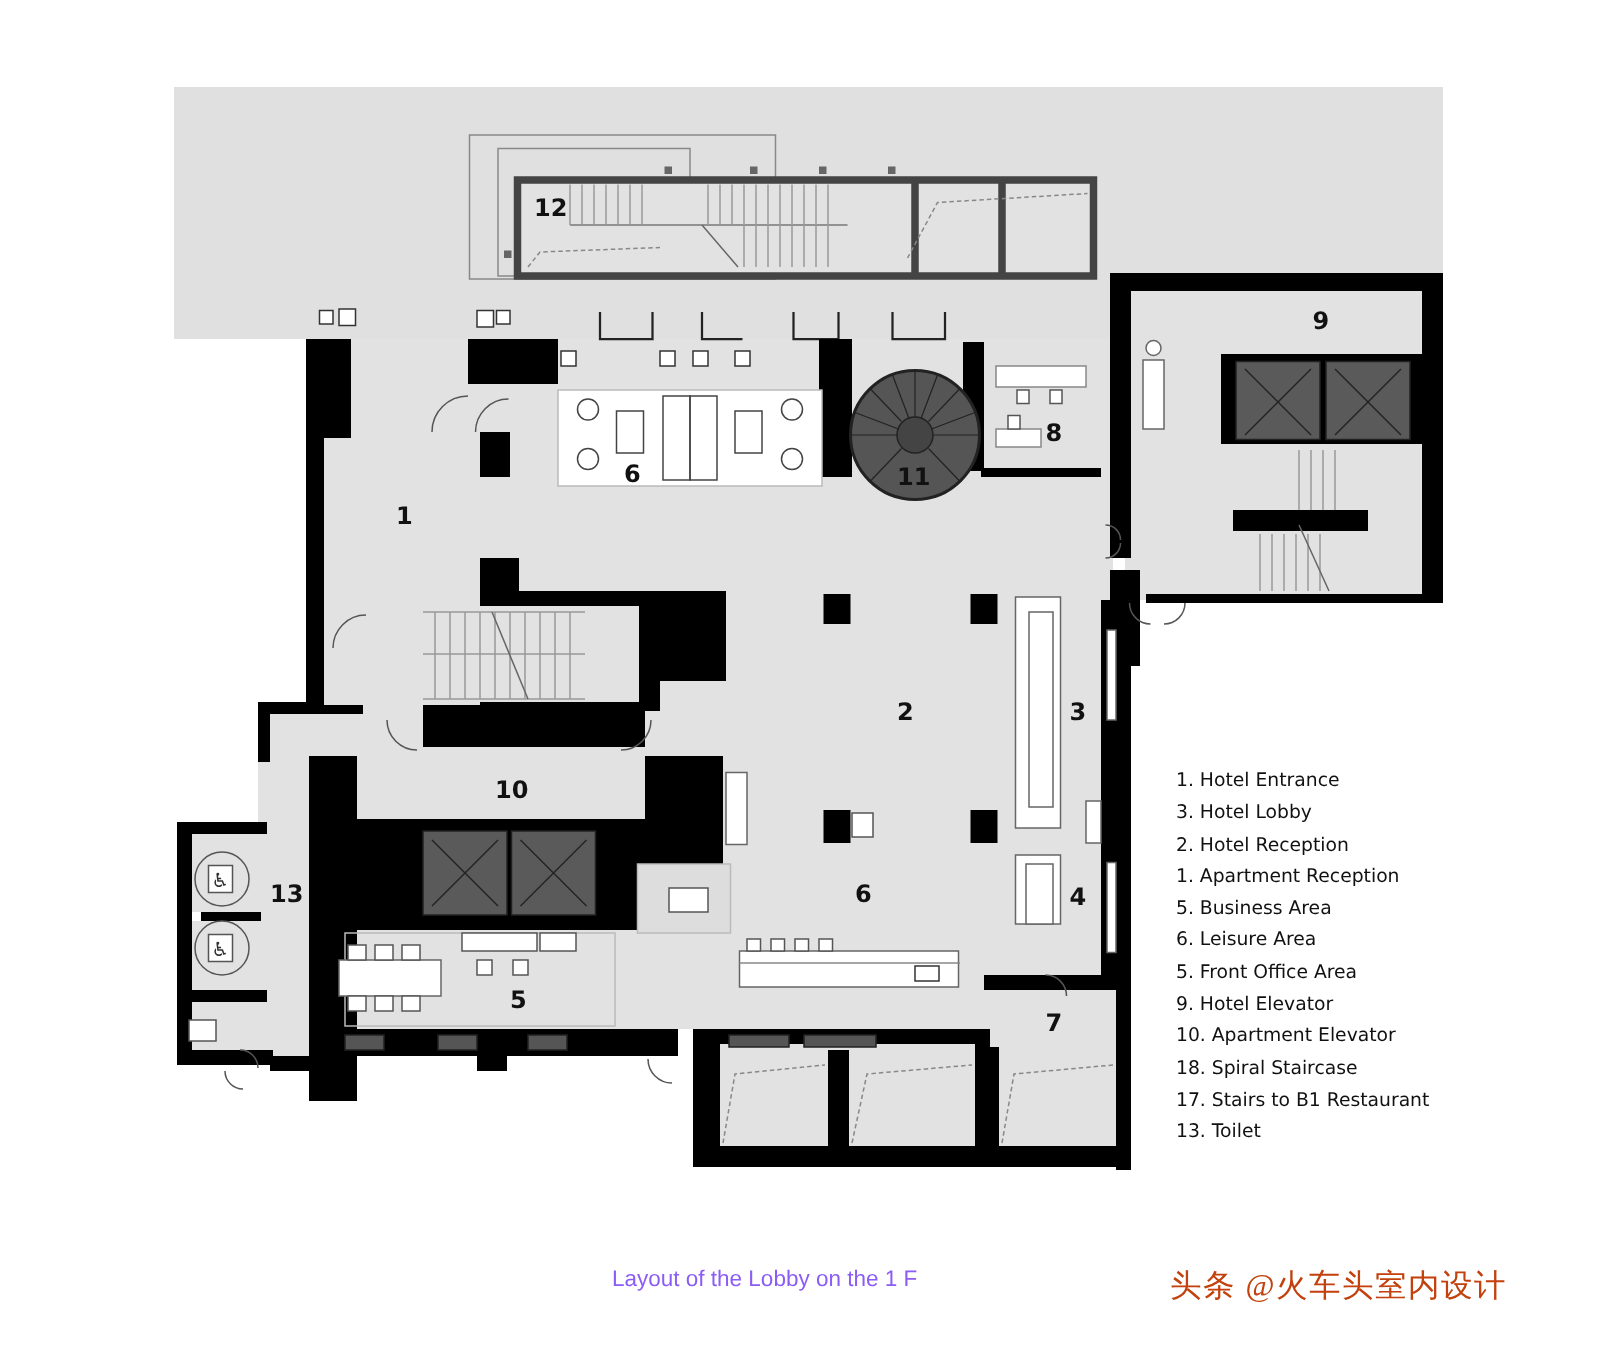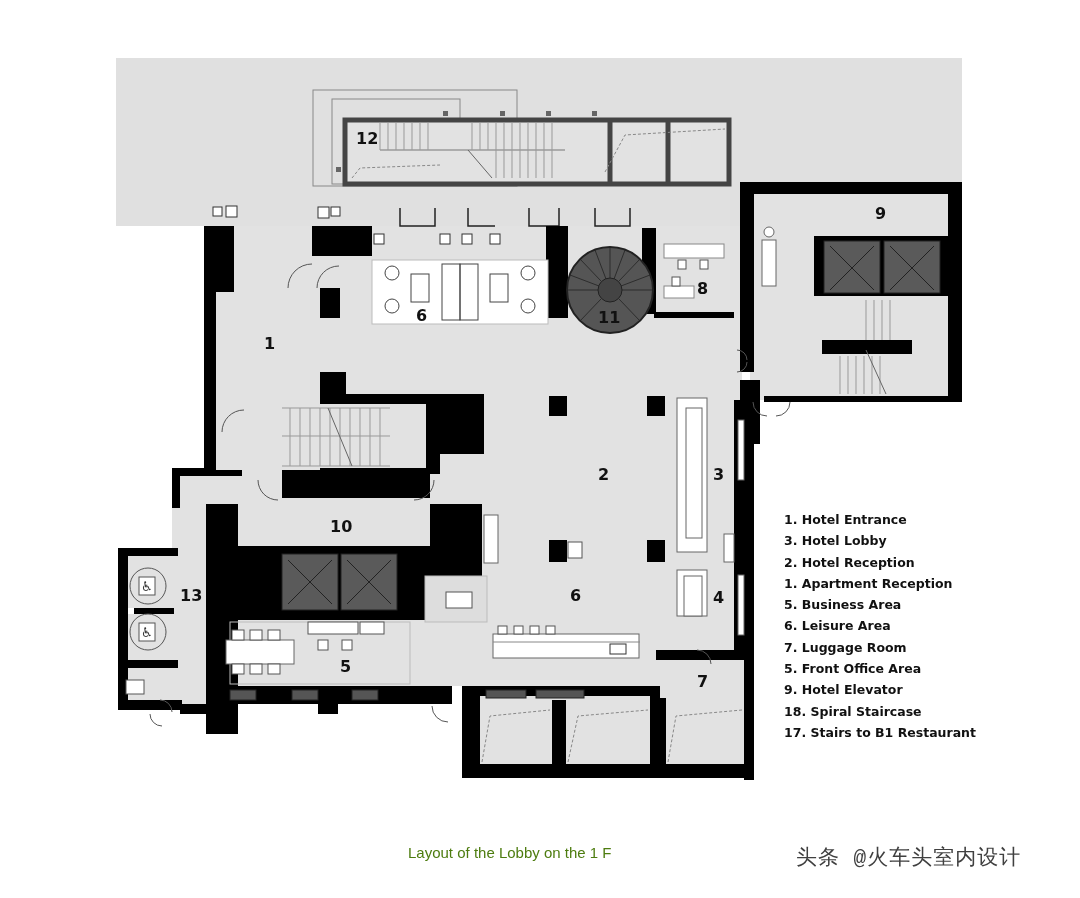--- a/index.html
+++ b/index.html
@@ -1,22 +1,22 @@
 <!DOCTYPE html>
 <html><head>
 <meta charset="utf-8">
 <style>
   html,body{margin:0;padding:0;background:#ffffff;}
   body{width:1080px;height:898px;position:relative;overflow:hidden;font-family:"DejaVu Sans",sans-serif;}
   #plan{position:absolute;left:0;top:0;width:1080px;height:898px;}
   .room-num{font-family:"DejaVu Sans",sans-serif;font-weight:bold;font-size:16px;fill:#111;}
-  .legend{position:absolute;left:784px;top:509px;font-family:"DejaVu Sans",sans-serif;font-weight:bold;font-size:12.5px;color:#111;line-height:21.3px;}
+  .legend{position:absolute;left:784px;top:509px;font-family:"DejaVu Sans",sans-serif;font-weight:normal;font-size:12.5px;color:#111;line-height:21.3px;}
   .legend .item{white-space:nowrap;}
-  .caption{position:absolute;left:408px;top:844px;font-family:"Liberation Sans",sans-serif;font-size:15px;color:#4d7c0f;}
-  .watermark{position:absolute;left:796px;top:843px;font-family:Liberation Mono, monospace;font-size:21px;color:#404040;letter-spacing:1px;}
+  .caption{position:absolute;left:408px;top:844px;font-family:"Liberation Sans",sans-serif;font-size:15px;color:#8b5cf6;}
+  .watermark{position:absolute;left:780px;top:843px;font-family:Liberation Serif, serif;font-size:21px;color:#c2410c;letter-spacing:1px;}
 </style>
 </head>
 <body>
 
 <svg id="plan" viewBox="0 0 1080 898" xmlns="http://www.w3.org/2000/svg">
 
   <rect x="116" y="58" width="846" height="168" fill="#e0e0e0"></rect>
 
   <g fill="#e2e2e2">
     <rect x="212" y="226" width="530" height="460"></rect>
@@ -363,21 +363,22 @@
   <text class="room-num" x="180" y="601">13</text>
 </svg>
 
 <div class="legend">
   <div class="item">1. Hotel Entrance</div>
   <div class="item">3. Hotel Lobby</div>
   <div class="item">2. Hotel Reception</div>
   <div class="item">1. Apartment Reception</div>
   <div class="item">5. Business Area</div>
   <div class="item">6. Leisure Area</div>
-  <div class="item">7. Luggage Room</div>
   <div class="item">5. Front Office Area</div>
   <div class="item">9. Hotel Elevator</div>
+  <div class="item">10. Apartment Elevator</div>
   <div class="item">18. Spiral Staircase</div>
   <div class="item">17. Stairs to B1 Restaurant</div>
+  <div class="item">13. Toilet</div>
 </div>
 
 <div class="caption">Layout of the Lobby on the 1 F</div>
 <div class="watermark">头条 @火车头室内设计</div>
 
 </body></html>

